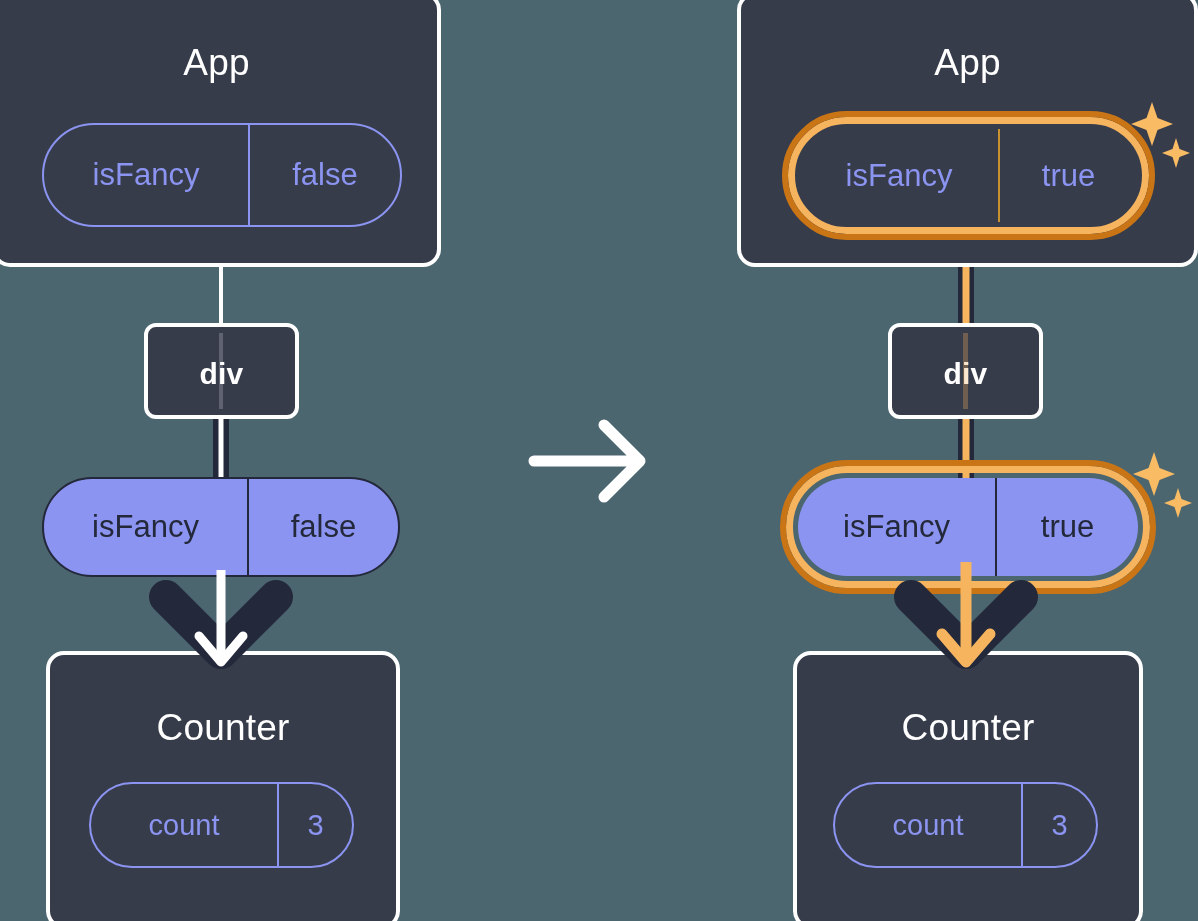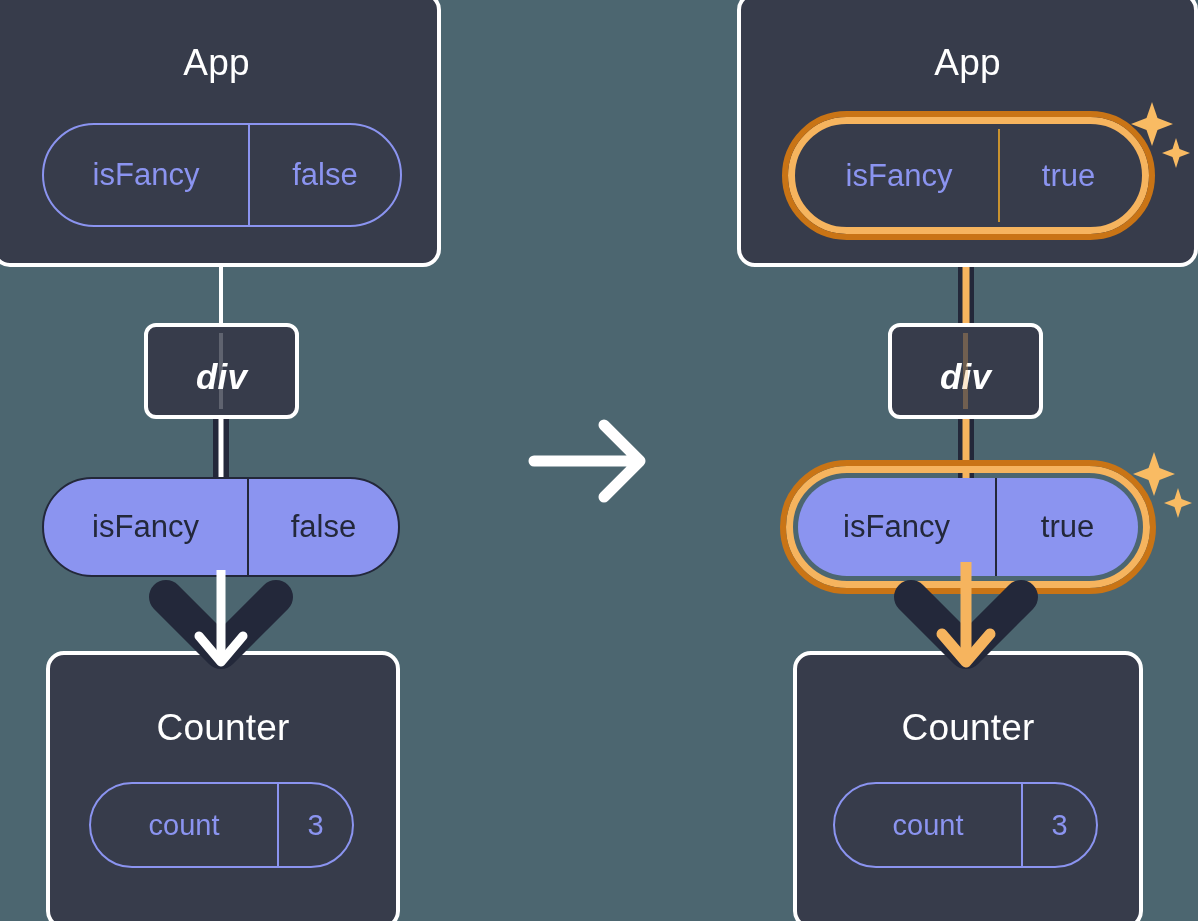--- a/index.html
+++ b/index.html
@@ -53,23 +53,22 @@
     position: absolute;
     left: 0; right: 0;
     text-align: center;
     color: #ffffff;
     font-size: 37px;
     font-weight: 400;
     letter-spacing: 0.2px;
     white-space: nowrap;
   }
   .box-title.tiny {
-    font-size: 35px;
+    font-size: 30px;
     font-weight: 700;
-    font-style: italic;
   }
 
   
   .pill {
     position: absolute;
     display: flex;
     align-items: stretch;
     border-radius: 999px;
     box-sizing: border-box;
     overflow: hidden;

